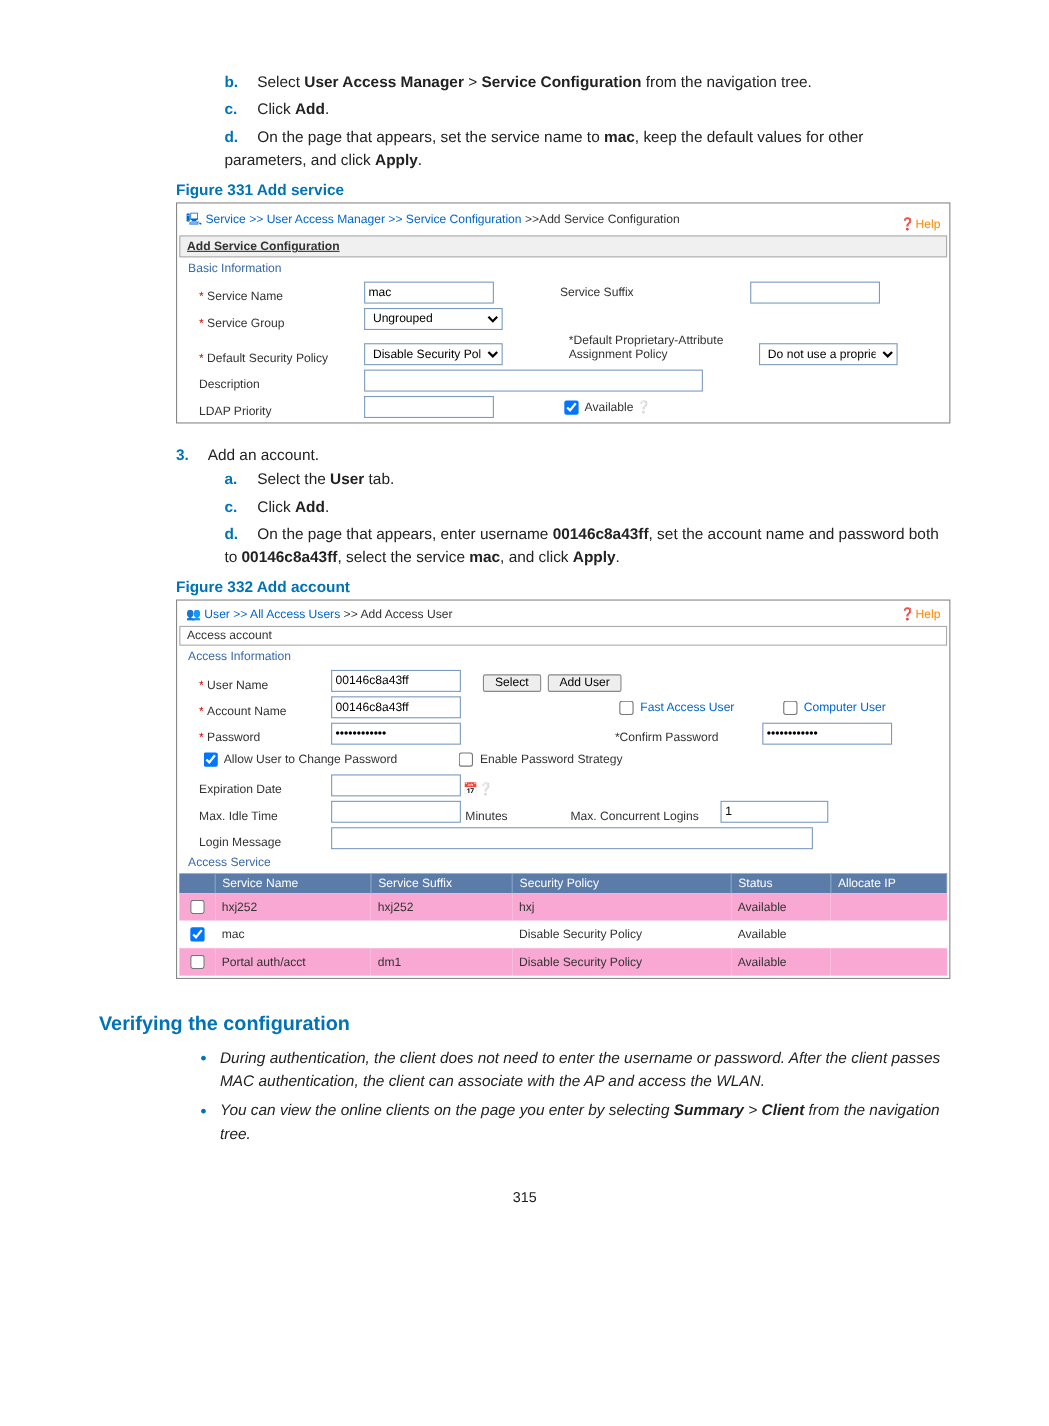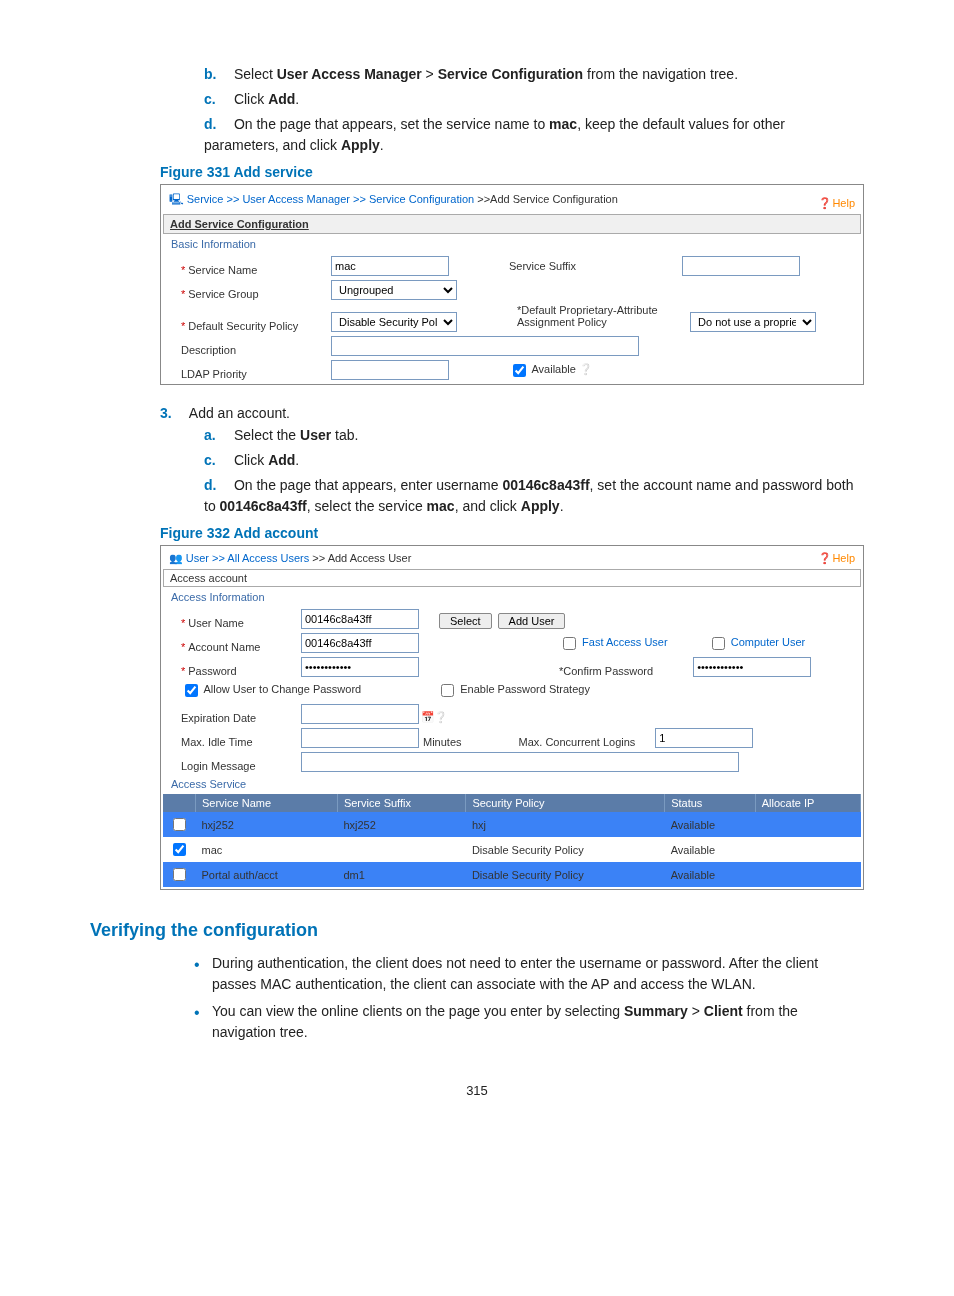--- a/index.html
+++ b/index.html
@@ -12,21 +12,21 @@
     box-sizing: border-box;
     background: #fff;
   }
   .sub-list { list-style: none; padding-left: 110px; margin: 0 0 8px 0; }
   .sub-list > li { margin: 4px 4px; line-height: 1.5; }
   .sub-marker { color: #0073b7; font-weight: bold; margin-right: 10px; display:inline-block; width:16px;}
   .main-marker { color: #0073b7; font-weight: bold; margin-right: 14px; margin-left: 70px;}
   .bold { font-weight: bold; }
   .fig-caption { color: #0073b7; font-weight: bold; margin: 8px 0 4px 70px; font-size: 14px;}
   .section-h { color: #0073b7; font-size: 18px; margin: 30px 0 10px 0; }
-  .bullet-list { list-style: none; padding-left: 110px; margin: 12px; }
+  .bullet-list { list-style: none; padding-left: 110px; margin: 0; font-style: italic; }
   .bullet-list > li { position: relative; margin: 6px 0; line-height: 1.5; }
   .bullet-list > li::before { content:"•"; color:#0073b7; position:absolute; left:-18px; font-size:16px;}
   .pagenum { text-align:center; margin-top:40px; font-size:13px;}
 
   
   .panel { margin-left: 70px; border:1px solid #888; font-size:11px; color:#333; background:#fff; padding:2px; margin-bottom:20px;}
   .crumb { color:#0066cc; padding:4px 6px; font-size:11px; display:flex; justify-content:space-between;align-items:flex-end;}
   .crumb a { color:#0066cc; text-decoration:none;}
   .crumb .plain { color:#333;}
   .help { color:#ff8800; font-size:11px;}
@@ -42,21 +42,21 @@
   .formrow select { width:118px; background:#fff;}
   .col2 { margin-left:60px;}
   .col2lab { width:170px; display:inline-block; font-size:11px;}
   .chk { vertical-align:middle;}
   .btn { font-size:11px; border:1px solid #888; background:#eee; padding:1px 10px; border-radius:2px;}
 
   .tablehead { background:#5b7ca8; color:#fff; font-size:11px;}
   .tablehead th { text-align:left; padding:3px 6px; font-weight:normal; border-right:1px solid #7a9ac0;}
   table.svc { width:100%; border-collapse:collapse; font-size:11px;}
   table.svc td { padding:3px 6px; border-bottom:0;}
-  table.svc tr.row1 { background:#3b82f6;}
+  table.svc tr.row1 { background:#f9a8d4;}
   table.svc tr.row2 { background:#fff;}
   .blue-link { color:#0066cc;}
   .caligreen { color:#2a8a2a;}
   .panel2 .formrow .lab { width:120px;}
   .panel2 .formrow { padding:2px 0;}
   .minutes { font-size:11px; color:#333; margin-left:4px;}
 </style>
 </head>
 <body>
 
@@ -175,21 +175,21 @@
     <span class="lab"><span class="req">*</span><span>Password</span></span>
     <input type="password" value="••••••••••••" style="">
     <span style="margin-left:140px"><span class="req">*</span><span>Confirm Password</span></span>
     <input type="password" style="margin-left: 40px;" value="••••••••••••">
   </div>
   <div class="formrow">
     <span style="padding-left:18px">
       <input type="checkbox" checked="" class="chk" style="">
       <span>Allow User to Change Password</span>
     </span>
-    <span style="margin-left:76px">
+    <span style="margin-left:52px">
       <input type="checkbox" class="chk" style="">
       <span>Enable Password Strategy</span>
     </span>
   </div>
   <div class="formrow">
     <span class="lab"><span>Expiration Date</span></span>
     <input type="text" style="">
     <span style="margin-left:2px">📅</span>
       <span class="caligreen">❔</span>
   </div>

